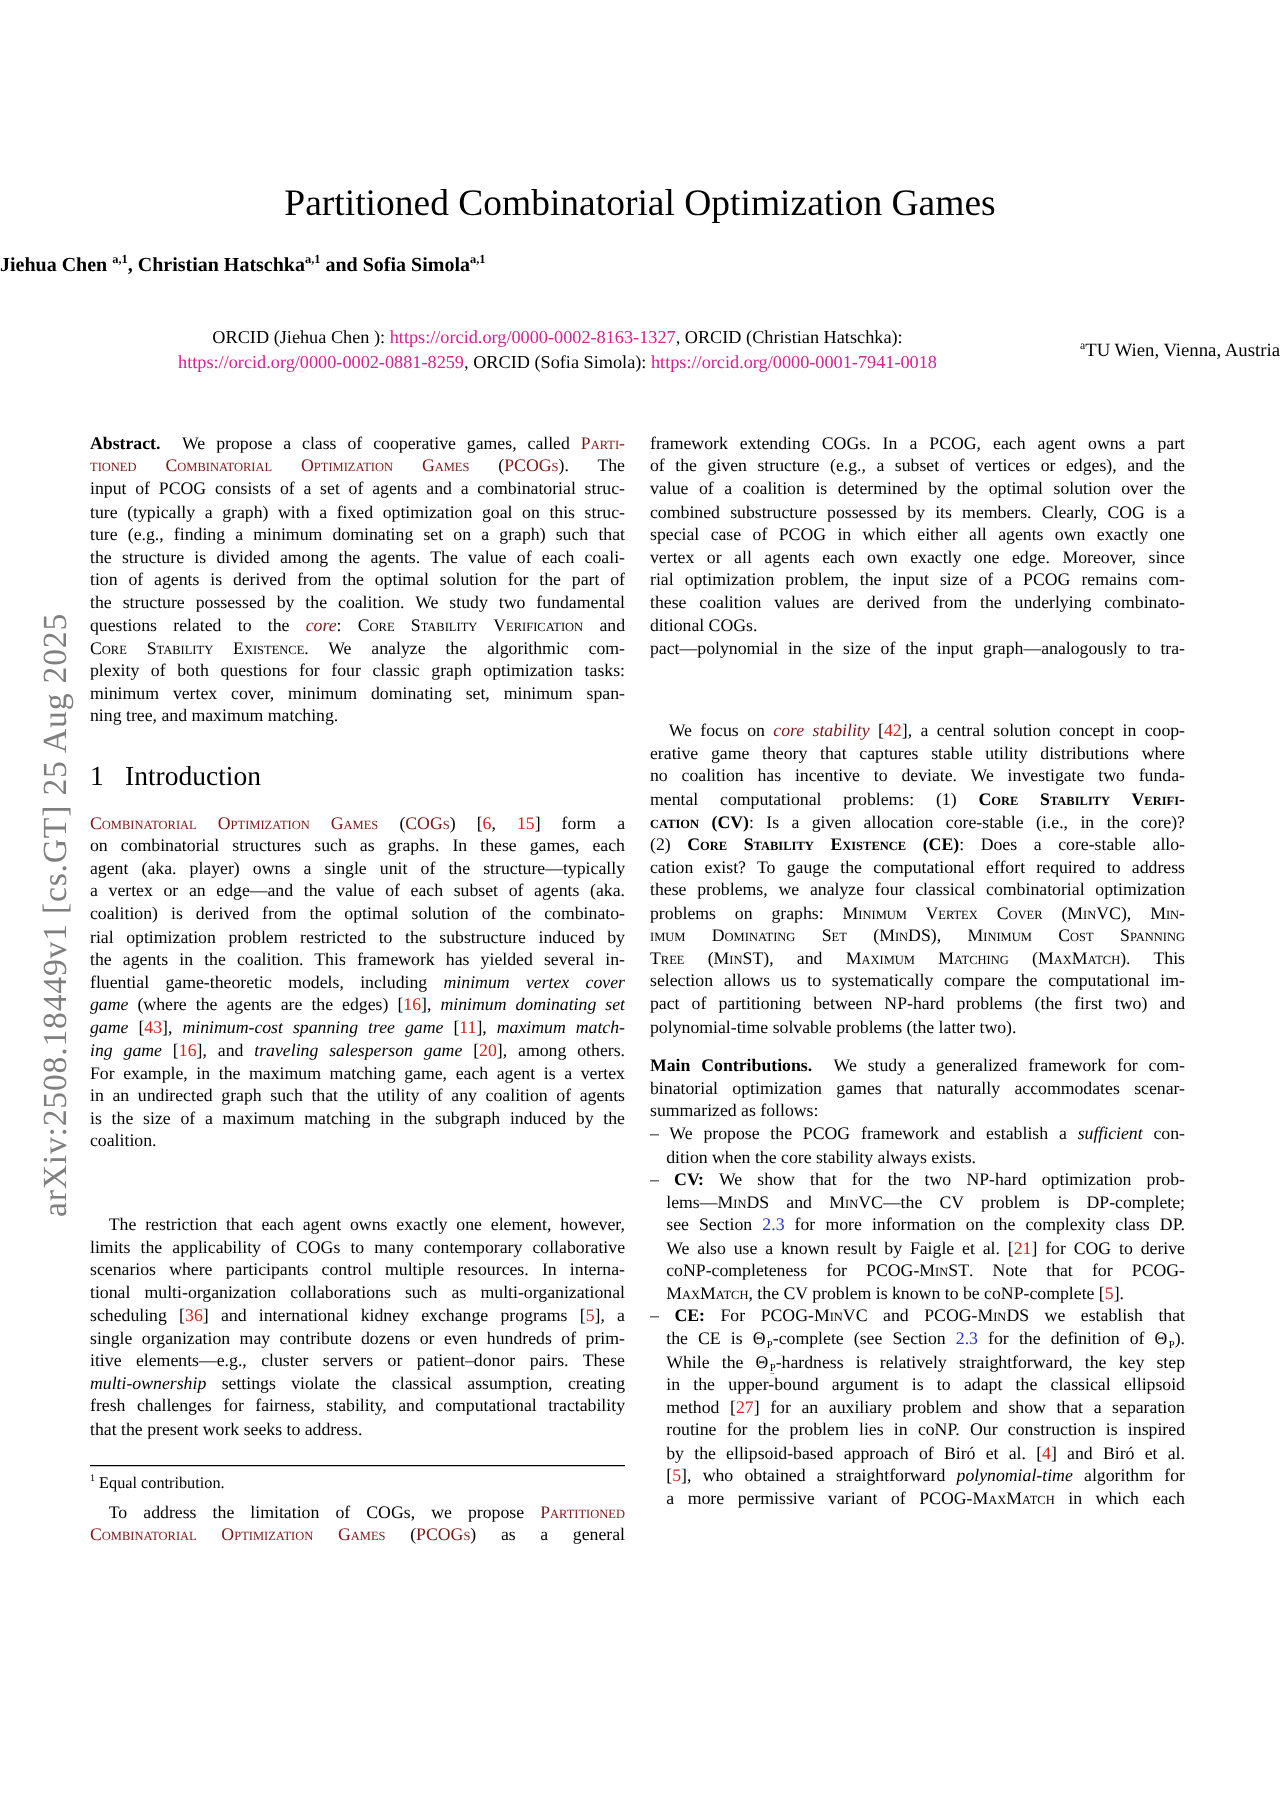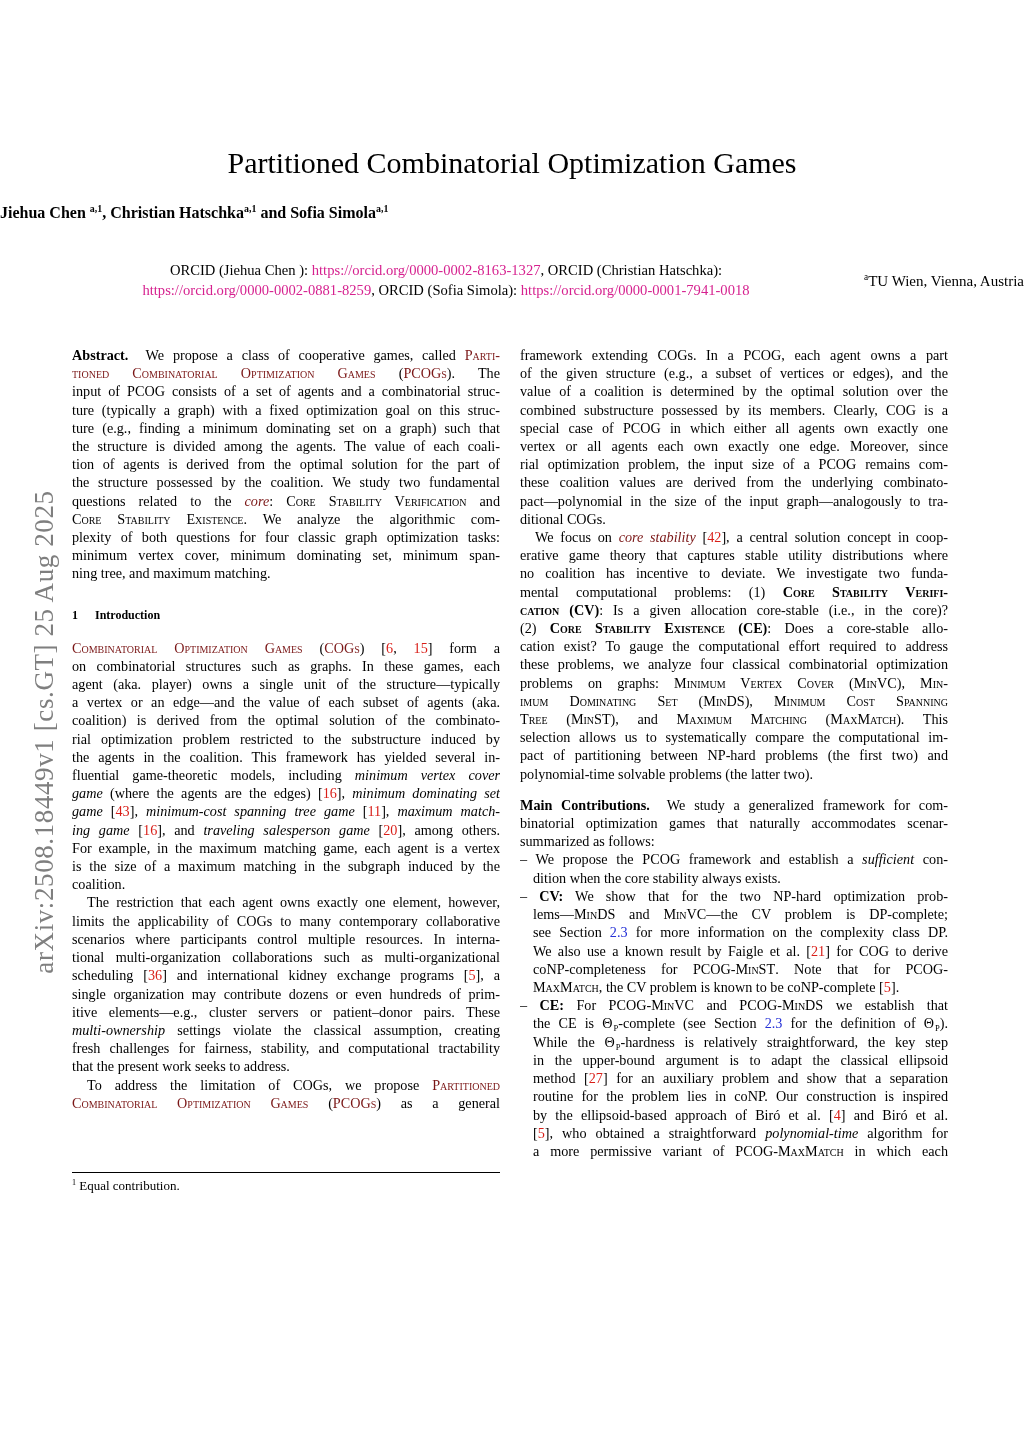--- a/index.html
+++ b/index.html
@@ -11,25 +11,25 @@
   .title{position:absolute;top:146px;left:0;width:1024px;text-align:center;
        font-size:30px;font-weight:normal;}
   .authors{position:absolute;top:204px;left:0;width:988px;text-align:left;font-size:16px;}
   .affil{position:absolute;top:241px;left:0;width:1024px;text-align:right;font-size:15px;margin-top:32px;}
   .orcid{position:absolute;left:0;width:892px;text-align:center;font-size:14.6px;}
   #orcid1{top:262px;} #orcid2{top:282px;}
   .col{position:absolute;top:346px;width:428px;font-size:14.2px;}
   .col-left{left:72px;} .col-right{left:520px;}
   .ln{text-align:justify;text-align-last:justify;line-height:18.2px;max-height:18.3px;overflow:hidden;}
   .ln.lst{text-align-last:left;}
-  .ln.ind{text-indent:15px;}
+  .ln.ind{text-indent:15px;margin-top:48px;}
   .ln.cont{padding-left:13px;}
   .blk{margin:0;}
   .blk.mt{margin-top:13px;}
-  .sec-h{font-size:12px;font-weight:bold;margin:25px 0 16px 0;}
+  .sec-h{font-size:22px;font-weight:normal;margin:25px 0 16px 0;}
   .hnum{margin-right:17px;}
   .b{font-weight:bold;}
   .i{font-style:italic;}
   .sc{font-variant:small-caps;}
   .maroon{color:var(--maroon,#7a1616);}
   .cite{color:var(--cite,#d91e18);}
   .ref{color:var(--link,#2430d6);}
   .url{color:var(--url,#d6218f);}
   .sup{vertical-align:super;font-size:62%;line-height:0;}
   .st{display:inline-flex;flex-direction:column;align-items:flex-start;vertical-align:-3px;
@@ -71,20 +71,21 @@
         <div class="ln"><span>agent (aka. player) owns a single unit of the structure—typically</span></div>
         <div class="ln"><span>a vertex or an edge—and the value of each subset of agents (aka.</span></div>
         <div class="ln"><span>coalition) is derived from the optimal solution of the combinato-</span></div>
         <div class="ln"><span>rial optimization problem restricted to the substructure induced by</span></div>
         <div class="ln"><span>the agents in the coalition. This framework has yielded several in-</span></div>
         <div class="ln"><span>fluential game-theoretic models, including </span><span class="i">minimum vertex cover</span></div>
         <div class="ln"><span class="i">game</span><span> (where the agents are the edges) [</span><span class="cite">16</span><span>], </span><span class="i">minimum dominating set</span></div>
         <div class="ln"><span class="i">game</span><span> [</span><span class="cite">43</span><span>], </span><span class="i">minimum-cost spanning tree game</span><span> [</span><span class="cite">11</span><span>], </span><span class="i">maximum match-</span></div>
         <div class="ln"><span class="i">ing game</span><span> [</span><span class="cite">16</span><span>], and </span><span class="i">traveling salesperson game</span><span> [</span><span class="cite">20</span><span>], among others.</span></div>
         <div class="ln"><span>For example, in the maximum matching game, each agent is a vertex</span></div>
+        <div class="ln"><span>in an undirected graph such that the utility of any coalition of agents</span></div>
         <div class="ln"><span>is the size of a maximum matching in the subgraph induced by the</span></div>
         <div class="ln lst"><span>coalition.</span></div>
       </div>
       <div class="blk blk-p">
         <div class="ln ind"><span>The restriction that each agent owns exactly one element, however,</span></div>
         <div class="ln"><span>limits the applicability of COGs to many contemporary collaborative</span></div>
         <div class="ln"><span>scenarios where participants control multiple resources. In interna-</span></div>
         <div class="ln"><span>tional multi-organization collaborations such as multi-organizational</span></div>
         <div class="ln"><span>scheduling [</span><span class="cite">36</span><span>] and international kidney exchange programs [</span><span class="cite">5</span><span>], a</span></div>
         <div class="ln"><span>single organization may contribute dozens or even hundreds of prim-</span></div>
@@ -101,22 +102,22 @@
   <div class="col col-right" id="colR">
       <div class="blk blk-p">
         <div class="ln"><span>framework extending COGs. In a PCOG, each agent owns a part</span></div>
         <div class="ln"><span>of the given structure (e.g., a subset of vertices or edges), and the</span></div>
         <div class="ln"><span>value of a coalition is determined by the optimal solution over the</span></div>
         <div class="ln"><span>combined substructure possessed by its members. Clearly, COG is a</span></div>
         <div class="ln"><span>special case of PCOG in which either all agents own exactly one</span></div>
         <div class="ln"><span>vertex or all agents each own exactly one edge. Moreover, since</span></div>
         <div class="ln"><span>rial optimization problem, the input size of a PCOG remains com-</span></div>
         <div class="ln"><span>these coalition values are derived from the underlying combinato-</span></div>
+        <div class="ln lst"><span>ditional COGs.</span></div>
         <div class="ln"><span>pact—polynomial in the size of the input graph—analogously to tra-</span></div>
-        <div class="ln lst"><span>ditional COGs.</span></div>
       </div>
       <div class="blk blk-p">
         <div class="ln ind"><span>We focus on </span><span class="i maroon">core stability</span><span> [</span><span class="cite">42</span><span>], a central solution concept in coop-</span></div>
         <div class="ln"><span>erative game theory that captures stable utility distributions where</span></div>
         <div class="ln"><span>no coalition has incentive to deviate. We investigate two funda-</span></div>
         <div class="ln"><span>mental computational problems: (1) </span><span class="sc b">Core Stability Verifi-</span></div>
         <div class="ln"><span class="sc b">cation</span><span> </span><span class="b">(CV)</span><span>: Is a given allocation core-stable (i.e., in the core)?</span></div>
         <div class="ln"><span>(2) </span><span class="sc b">Core Stability Existence</span><span> </span><span class="b">(CE)</span><span>: Does a core-stable allo-</span></div>
         <div class="ln"><span>cation exist? To gauge the computational effort required to address</span></div>
         <div class="ln"><span>these problems, we analyze four classical combinatorial optimization</span></div>

